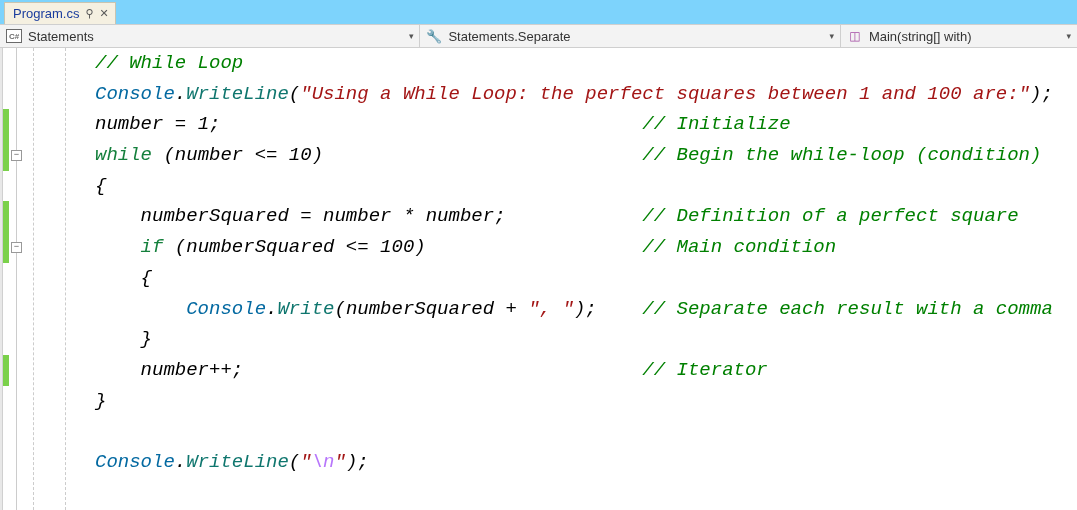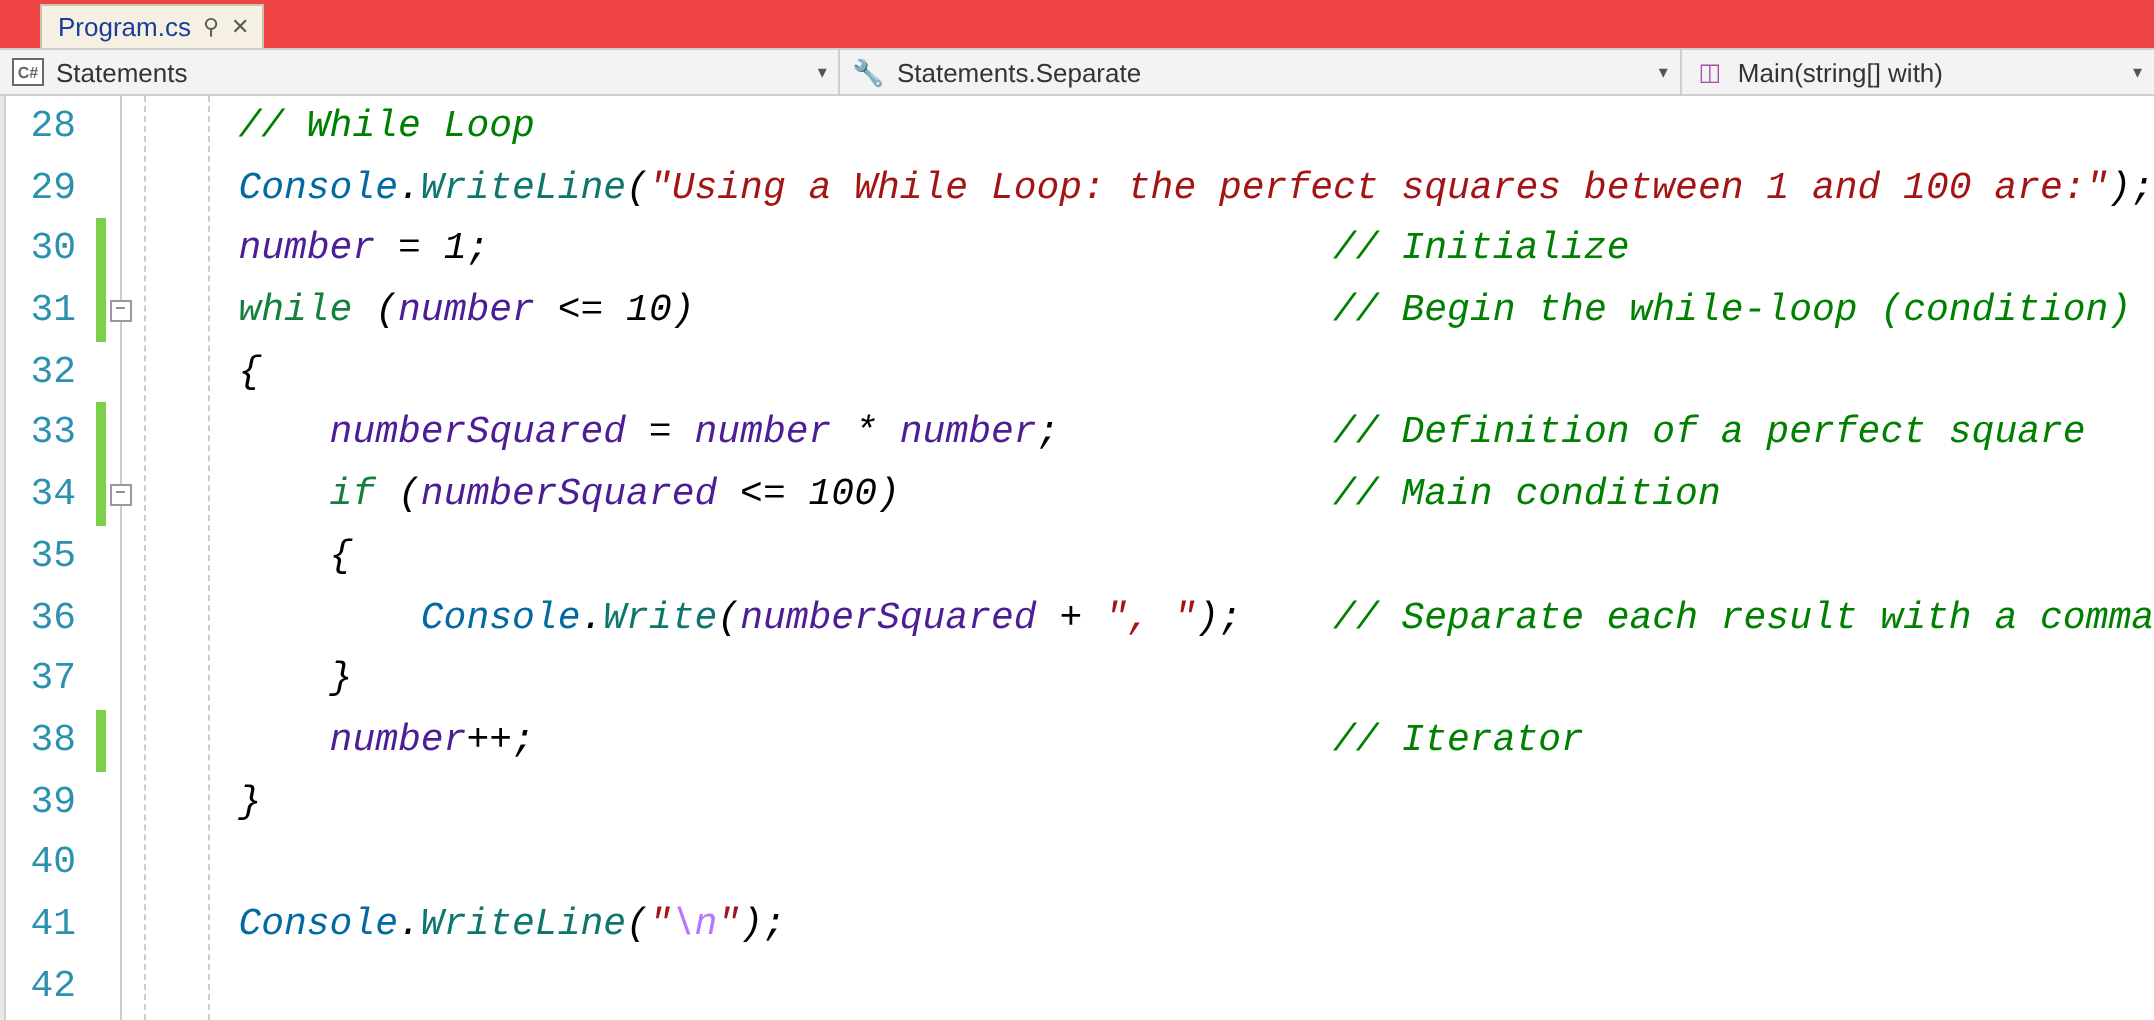--- a/index.html
+++ b/index.html
@@ -8,22 +8,22 @@
     height: 510px;
     font-family: "Segoe UI", Tahoma, sans-serif;
     font-size: 13px;
     background: #5a5e8f;
     overflow: hidden;
   }
   .tabstrip {
     height: 24px;
     display: flex;
     align-items: flex-end;
-    padding-left: 20px;
-    background: #ef4444;
+    padding-left: 4px;
+    background: #7dd3fc;
   }
   .tab {
     height: 22px;
     display: flex;
     align-items: center;
     padding: 0 6px 0 8px;
     background: #f5f0e1;
     border: 1px solid #c9c4b0;
     border-bottom: none;
     margin-top: 2px;
@@ -148,21 +148,21 @@
     flex: 1;
     white-space: pre;
     color: #000;
   }
   .code-col .row { height: 30.7px; font-style: italic; }
   .tok-comment { color: #008000; }
   .tok-type    { color: #0369a1; }
   .tok-flow    { color: #15803d; }
   .tok-string  { color: #a31515; }
   .tok-escape  { color: #b776fb; }
-  .tok-ident   { color: #4c1d95; text-align: center; }
+  .tok-ident   { color: #000000; text-align: center; }
   .tok-method  { color: #0f766e; }
   .tok-op      { color: #000; }
   .tok-punc    { color: #000; }
 </style>
 </head>
 <body>
 
 <div class="tabstrip">
   <div class="tab">
     <span>Program.cs</span>
@@ -184,37 +184,20 @@
   </div>
   <div class="navcell" style="flex:0.55">
     <span class="nav-icon method-icon">◫</span>
     <span>Main(string[] with)</span>
     <span class="dropdown-arrow">▾</span>
   </div>
 </div>
 
 <div class="editor">
   <div class="margin-bar"></div>
-  <div class="gutter" id="gutter">
-      <div>28</div>
-      <div>29</div>
-      <div>30</div>
-      <div>31</div>
-      <div>32</div>
-      <div>33</div>
-      <div>34</div>
-      <div>35</div>
-      <div>36</div>
-      <div>37</div>
-      <div>38</div>
-      <div>39</div>
-      <div>40</div>
-      <div>41</div>
-      <div>42</div>
-    </div>
   <div class="change-col" id="changecol">
       <div></div>
       <div></div>
       <div class="changed"></div>
       <div class="changed"></div>
       <div></div>
       <div class="changed"></div>
       <div class="changed"></div>
       <div></div>
       <div></div>

